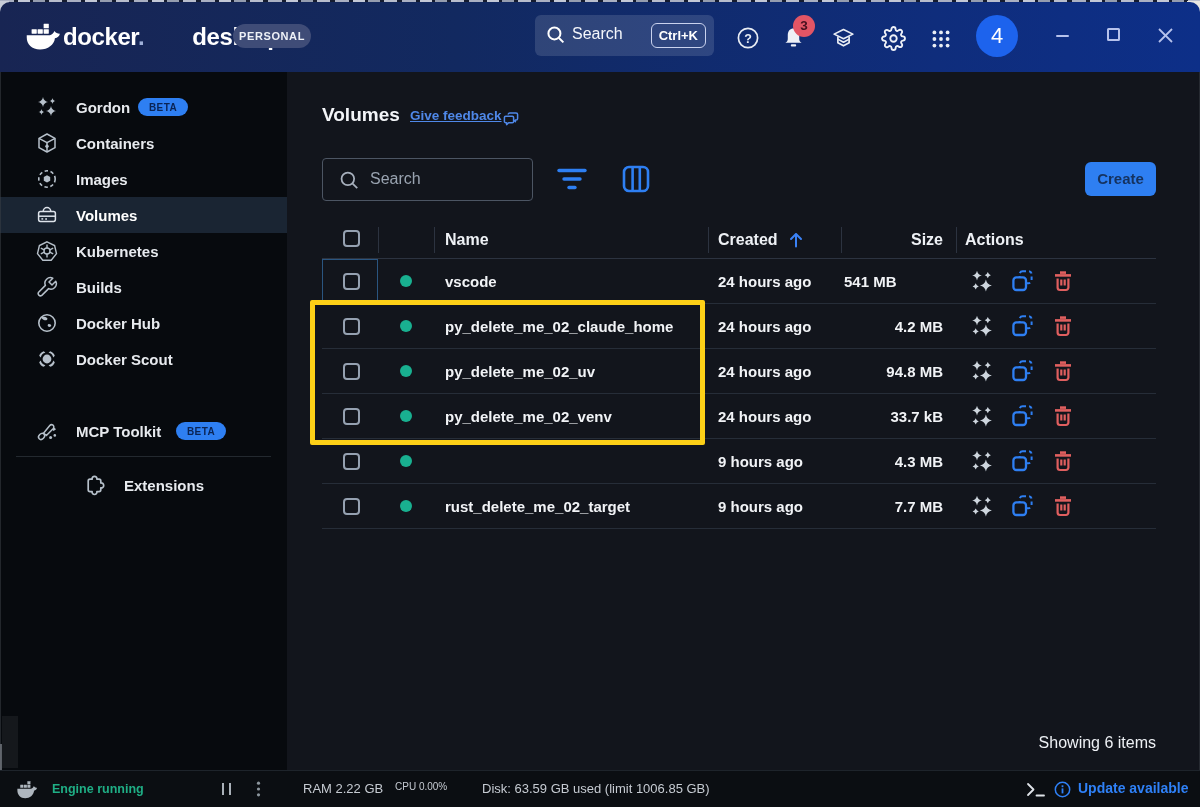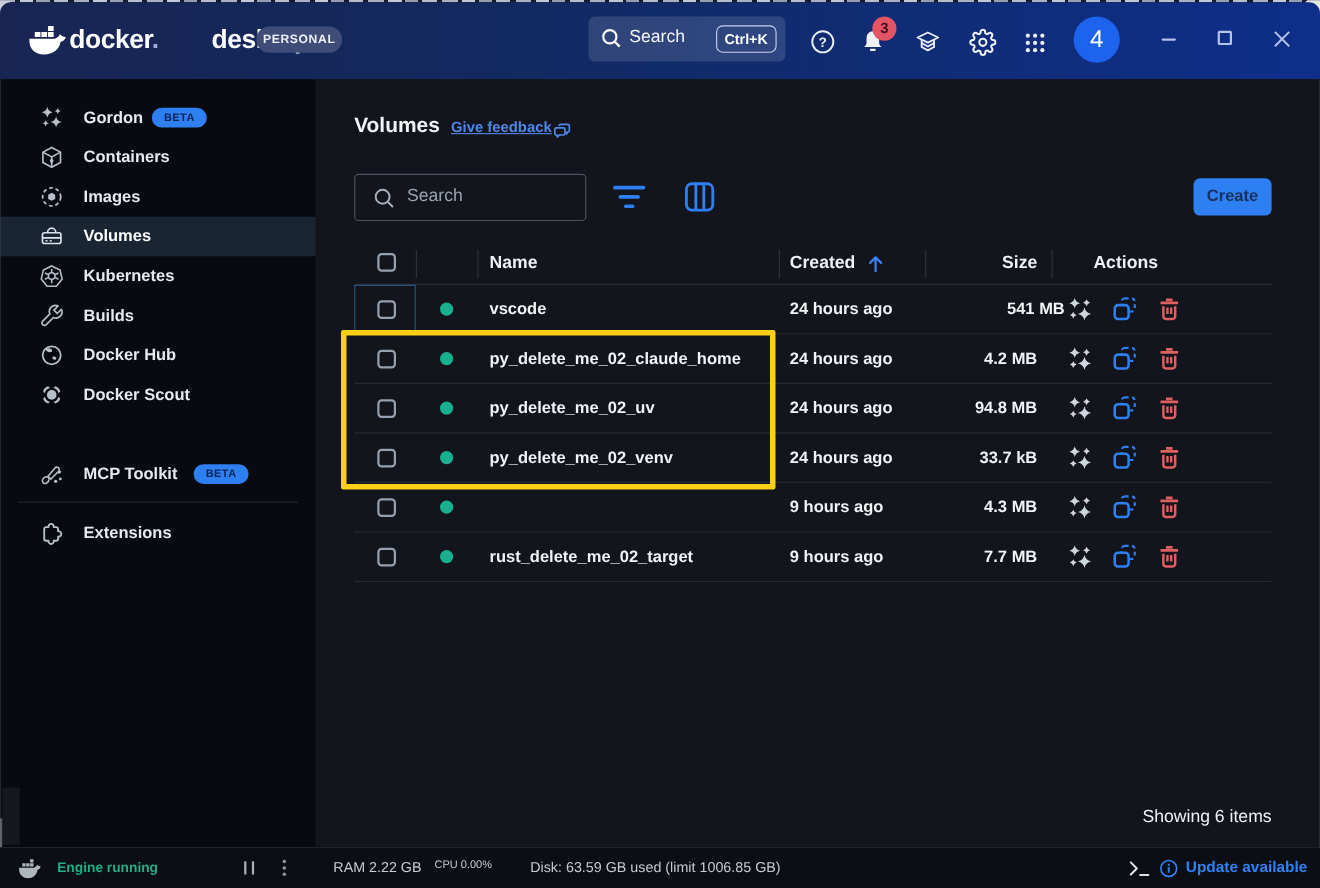--- a/index.html
+++ b/index.html
@@ -190,21 +190,21 @@
         <path d="M7.5 13.2 L13.8 5.6 C14.6 4.6 16 4.4 17 5.2 C18 6 18.1 7.5 17.3 8.4 L10.4 15.5 Z"></path>
         <path d="M16.2 9.6 L18.6 7.8 L20 9.2 L17.6 11 Z" fill="#b6c0ca" stroke="none"></path>
         <circle cx="14.6" cy="17.6" r="1.5" fill="#b6c0ca" stroke="none"></circle>
         <circle cx="18.8" cy="15.4" r="1.3" fill="#b6c0ca" stroke="none"></circle>
       </svg>
       <span class="txt">MCP Toolkit</span>
       <span class="beta" style="left:176px;">BETA</span>
     </div>
     <div class="abs" style="left:16px;top:384px;width:255px;height:1px;background:#23292f;"></div>
 
-    <div class="navitem" style="top:395px;">
+    <div class="navitem" style="top:395px;margin-left:48px;">
       <svg class="nico" width="22" height="22" viewBox="0 0 22 22" fill="none" stroke="#b6c0ca" stroke-width="1.7" stroke-linejoin="round">
         <path d="M4.2 7 C4.2 6 5 5.2 6 5.2 L8.1 5.2 C7.9 3.6 9 2.3 10.5 2.3 C12 2.3 13.1 3.6 12.9 5.2 L15 5.2 C16 5.2 16.8 6 16.8 7 L16.8 8.9 C18.4 8.7 19.7 9.9 19.7 11.4 C19.7 12.9 18.4 14.1 16.8 13.9 L16.8 15.8 C16.8 16.8 16 17.6 15 17.6 L12.9 17.6 C13.1 19.2 12 20.5 10.5 20.5 C9 20.5 7.9 19.2 8.1 17.6 L6 17.6 C5 17.6 4.2 16.8 4.2 15.8 Z"></path>
       </svg>
       <span class="txt">Extensions</span>
     </div>
 
   </div>
 
   <div class="content" id="contentbg"></div>
   <div id="content">
@@ -244,21 +244,21 @@
       <div class="cell" style="left:123px;">Name</div>
       <div class="sep" style="left:386px;"></div>
       <div class="cell" style="left:396px;">Created</div>
       <svg class="cell" style="left:466px;" width="16" height="17" viewBox="0 0 16 17" fill="none" stroke="#3b82f6" stroke-width="2" stroke-linecap="round">
         <line x1="8" y1="15" x2="8" y2="3"></line>
         <path d="M3 7.5 L8 2.5 L13 7.5" stroke-linejoin="round"></path>
       </svg>
       <div class="sep" style="left:519px;"></div>
       <div class="cell" style="left:519px;width:102px;text-align:right;">Size</div>
       <div class="sep" style="left:634px;"></div>
-      <div class="cell" style="left:643px;margin-left:29px;">Actions</div>
+      <div class="cell" style="left:643px;">Actions</div>
     </div>
 
     <svg width="0" height="0" style="position:absolute;">
       <defs>
         <g id="i-spark" fill="#ced6de">
           <path d="M6.0 0.6999999999999993 Q6.784 4.816 10.9 5.6 Q6.784 6.3839999999999995 6.0 10.5 Q5.216 6.3839999999999995 1.0999999999999996 5.6 Q5.216 4.816 6.0 0.6999999999999993 Z"></path>
           <path d="M16.8 2.1 Q17.482 4.518 19.900000000000002 5.2 Q17.482 5.882000000000001 16.8 8.3 Q16.118000000000002 5.882000000000001 13.700000000000001 5.2 Q16.118000000000002 4.518 16.8 2.1 Z"></path>
           <path d="M4.7 13.299999999999999 Q5.382000000000001 15.717999999999998 7.800000000000001 16.4 Q5.382000000000001 17.081999999999997 4.7 19.5 Q4.018 17.081999999999997 1.6 16.4 Q4.018 15.717999999999998 4.7 13.299999999999999 Z"></path>
           <path d="M14.9 9.4 Q15.86 14.440000000000001 20.9 15.4 Q15.86 16.36 14.9 21.4 Q13.940000000000001 16.36 8.9 15.4 Q13.940000000000001 14.440000000000001 14.9 9.4 Z"></path>
         </g>
@@ -275,21 +275,21 @@
         </g>
       </defs>
     </svg>
 
     <div class="row" style="top:259px;">
       <div class="abs" style="left:0;top:0;width:56px;height:44px;border:1px solid #2a5580;"></div>
       <div class="chk" style="left:21px;top:14px;"></div>
       <div class="dot"></div>
       <div class="cell" style="left:123px;">vscode</div>
       <div class="cell" style="left:396px;">24 hours ago</div>
-      <div class="cell" style="left:544px;width:102px;text-align:right;">541 MB</div>
+      <div class="cell" style="left:522px;width:102px;text-align:left;">541 MB</div>
       <svg class="cell" style="left:649px;" width="22" height="22" viewBox="0 0 22 22">
         <use href="#i-spark"></use>
       </svg>
       <svg class="cell" style="left:689px;" width="24" height="24" viewBox="0 0 24 24">
         <use href="#i-copy"></use>
       </svg>
       <svg class="cell" style="left:729px;" width="24" height="24" viewBox="0 0 24 24">
         <use href="#i-trash"></use>
       </svg>
     </div>

